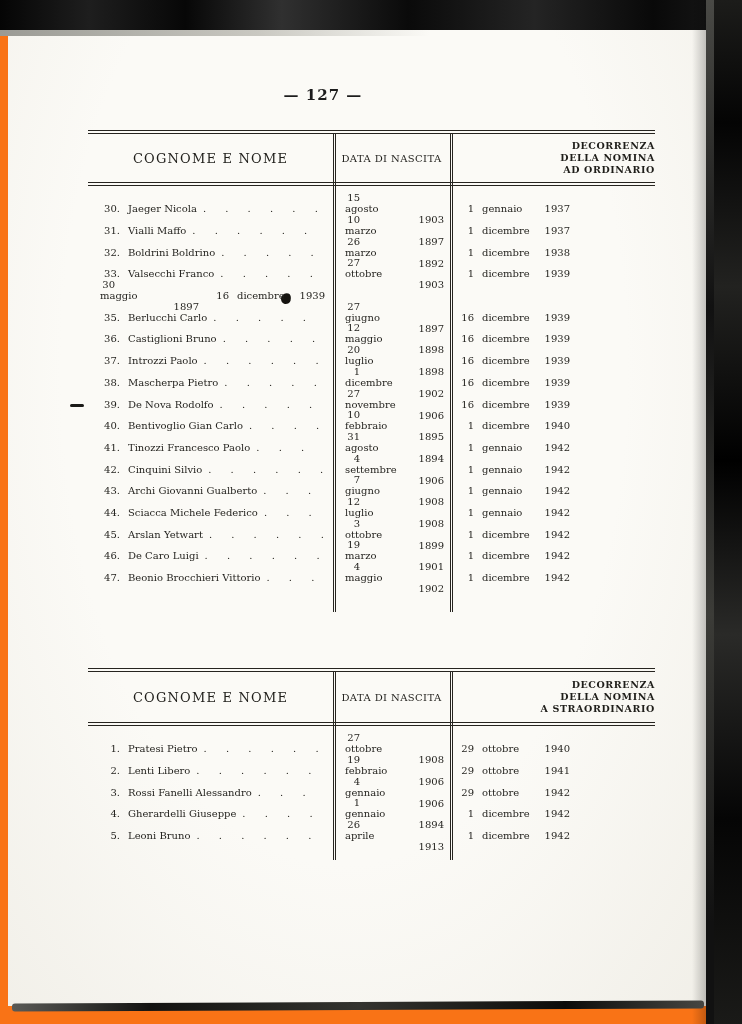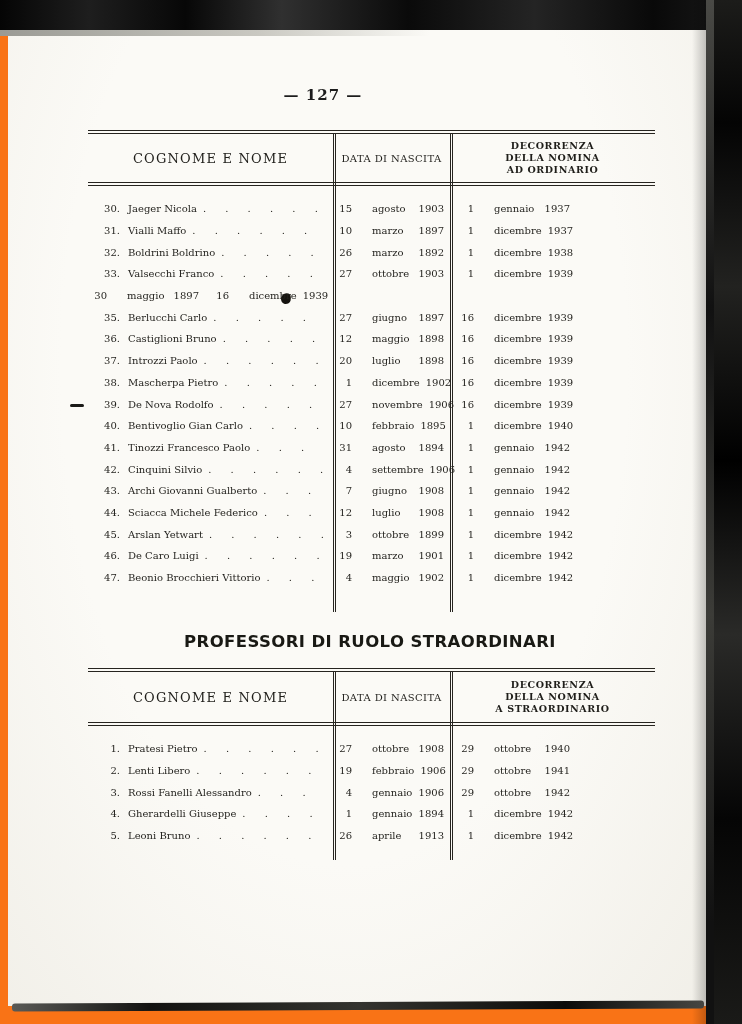--- a/index.html
+++ b/index.html
@@ -52,33 +52,33 @@
   .tbl1 .vdiv { height:478px; }
   .tbl2 .vdiv { height:188px; }
 
   .tbl-head { display:flex; align-items:stretch; border-bottom:4px double #26241f; }
   .tbl1 .tbl-head { height:52px; }
   .tbl2 .tbl-head { height:54px; }
   .th { display:flex; align-items:center; justify-content:center; text-align:center; color:#1f1e1a; }
   .th1 { width:245px; font-size:13px; letter-spacing:1.2px; }
   .th2 { width:117px; font-size:10px; letter-spacing:0.4px; }
   .th3 { width:205px; flex-direction:column; font-size:9.5px; font-weight:bold;
-         letter-spacing:0.6px; line-height:12px; }
+         letter-spacing:0.6px; line-height:12px;align-items:flex-end; }
 
   .tbl-body { padding-top:12px; }
   .row { display:flex; height:21.7px; align-items:center; font-size:10px; color:#201f1b; }
   .c1 { width:245px; display:flex; align-items:baseline; padding-left:4px; padding-right:10px; overflow:hidden; }
   .num { width:28px; text-align:right; margin-right:8px; flex:none; }
   .name { white-space:nowrap; flex:none; }
   .dots { flex:1; overflow:hidden; white-space:nowrap; padding-left:6px; color:#26241f; }
   .dots::after { content:". . . . . . . . . . . . . . ."; letter-spacing:8px; }
-  .c2 { width:117px; display:flex; align-items:baseline; padding:0 6px 0 4px; }
+  .c2 { width:117px; display:flex; align-items:baseline; padding:0 6px 0 4px;flex-direction:column; }
   .c3 { width:205px; display:flex; align-items:baseline; padding:0 85px 0 9px; }
   .day { width:15px; text-align:right; flex:none; }
-  .month { margin-left:20px; white-space:nowrap; }
+  .month { margin-left:8px; white-space:nowrap; }
   .year { margin-left:auto; padding-left:6px; }
 </style>
 </head>
 <body>
 
 <div class="scan">
   <div class="page"></div>
 
   <div class="band-top"></div>
   <div class="band-right"></div>
@@ -416,21 +416,20 @@
           </div>
           <div class="c3">
             <span class="day">1</span>
             <span class="month">dicembre</span>
             <span class="year">1942</span>
           </div>
         </div>
       </div>
   </div>
 
-  <div class="section-title">PROFESSORI DI RUOLO STRAORDINARI</div>
 
   <div class="tbl tbl2">
     <div class="vdiv v1"></div>
     <div class="vdiv v2"></div>
     <div class="tbl-head">
       <div class="th th1">COGNOME E NOME</div>
       <div class="th th2">DATA DI NASCITA</div>
       <div class="th th3">
         <span>DECORRENZA</span>
         <span>DELLA NOMINA</span>

